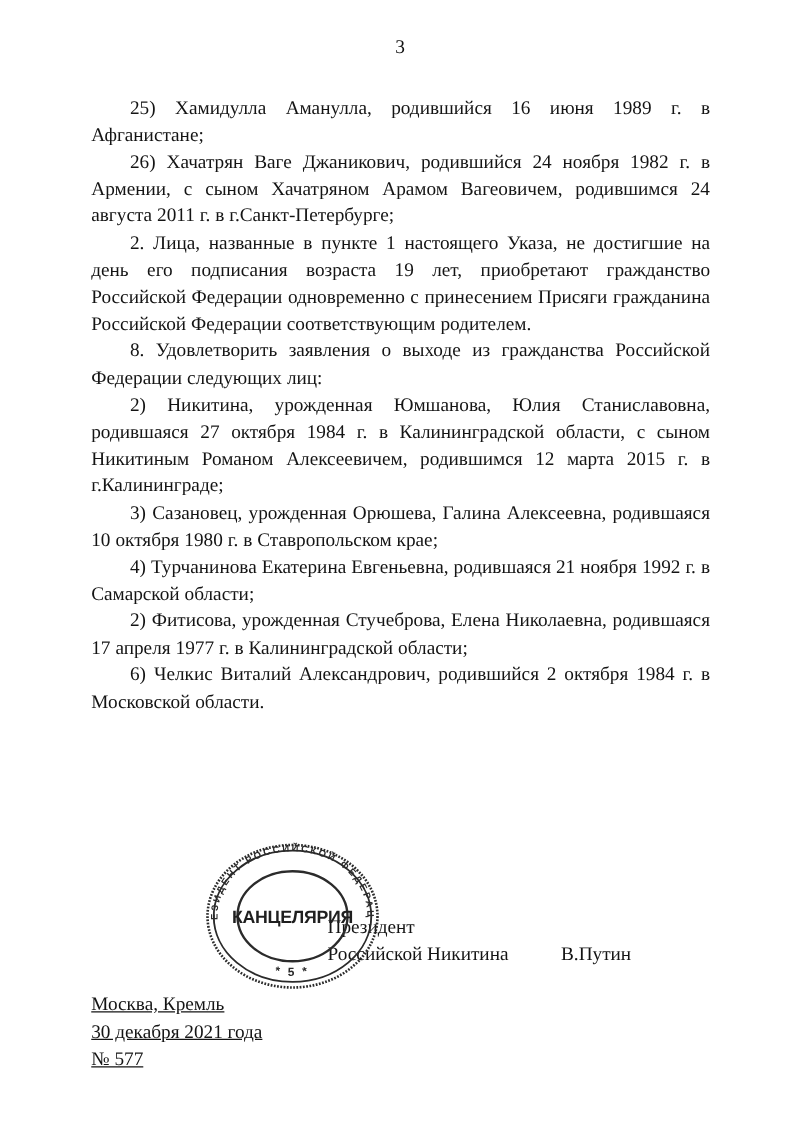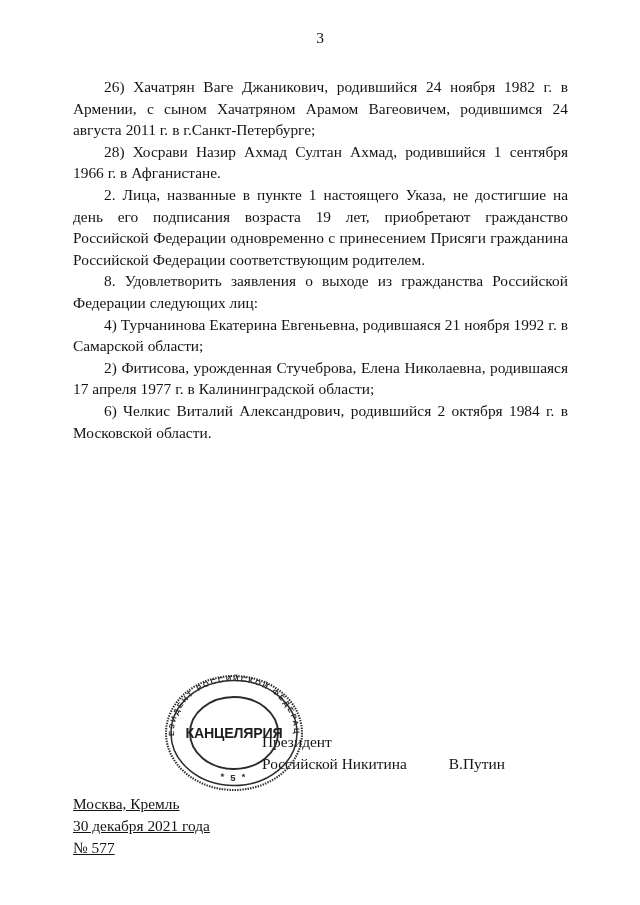--- a/index.html
+++ b/index.html
@@ -119,24 +119,26 @@
   }
 </style>
 </head>
 <body>
 
 <div class="page">
 
   <div class="page-number">3</div>
 
   <div class="body-column">
+    <p class="para">25) Хамидулла Амануллa, родившийся 16 июня 1989 г. в Афганистане;</p>
     <p class="para">26) Хачатрян Ваге Джаникович, родившийся 24 ноября 1982 г. в Армении, с сыном  Хачатряном Арамом Вагеовичем, родившимся 24 августа 2011 г. в г.Санкт-Петербурге;</p>
-    <p class="para">28) Хосрави Назир Ахмад Султан Ахмад, родившийся 1 сентября 1966 г. в Афганистане.</p>
     <p class="para">2. Лица, названные в пункте 1 настоящего Указа, не достигшие на день его подписания возраста 19 лет, приобретают гражданство Российской Федерации одновременно с принесением Присяги гражданина Российской Федерации соответствующим родителем.</p>
     <p class="para">8. Удовлетворить заявления о выходе из гражданства Российской Федерации следующих лиц:</p>
+    <p class="para">2) Никитина, урожденная Юмшанова, Юлия Станиславовна, родившаяся 27 октября 1984 г. в Калининградской области, с сыном Никитиным Романом Алексеевичем, родившимся 12 марта 2015 г. в г.Калининграде;</p>
+    <p class="para">3) Сазановец, урожденная Орюшева, Галина Алексеевна, родившаяся 10 октября 1980 г. в Ставропольском крае;</p>
     <p class="para">4) Турчанинова Екатерина Евгеньевна, родившаяся 21 ноября 1992 г. в Самарской области;</p>
     <p class="para">2) Фитисова, урожденная Стучеброва, Елена Николаевна, родившаяся 17 апреля 1977 г. в Калининградской области;</p>
     <p class="para">6) Челкис Виталий Александрович, родившийся 2 октября 1984 г. в Московской области.</p>
   </div>
 
   <div class="signature-block">
     <span class="signature-row">Президент</span>
     <span class="signature-row">
       <span>Российской Никитина</span><span class="signature-name">В.Путин</span>
     </span>

